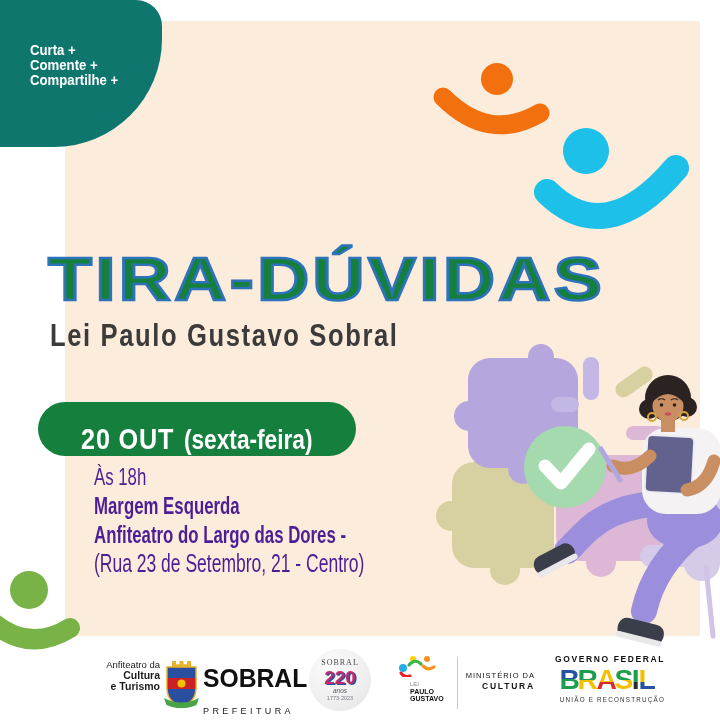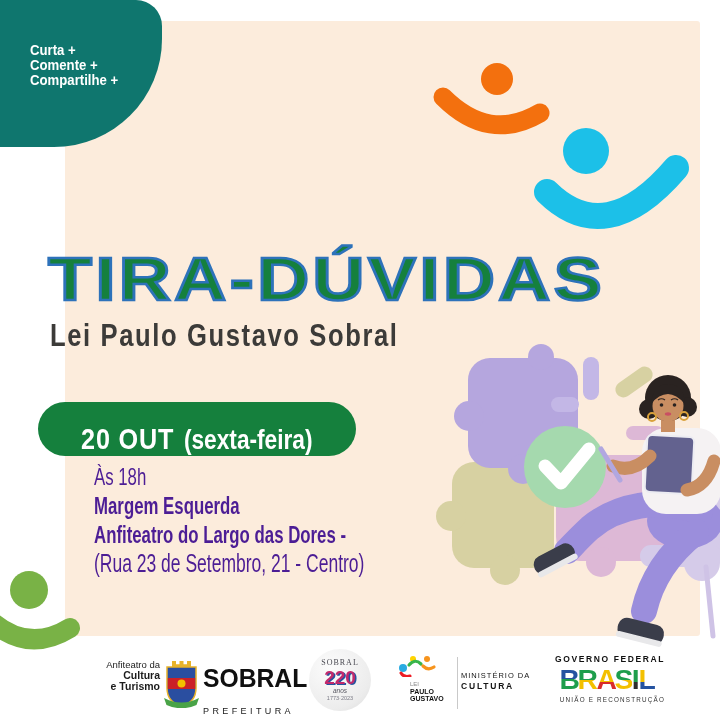--- a/index.html
+++ b/index.html
@@ -55,21 +55,21 @@
         display:flex;flex-direction:column;align-items:center;justify-content:center;line-height:1;}
   .seal .st{font-family:"Liberation Serif",serif;font-size:8px;letter-spacing:1px;color:#4a4a52;}
   .seal .sn{font-size:19px;font-weight:800;color:#c22a6c;text-shadow:1.5px 1px 0 #2553a0;margin:1px 0;}
   .seal .sm{font-size:6.5px;font-style:italic;color:#55555f;}
   .seal .sy{font-size:5.5px;color:#7a7a85;margin-top:1px;}
   .lpg{position:absolute;left:397px;top:655px;width:52px;}
   .lpg .txt{margin-left:13px;line-height:7px;color:#111;}
   .lpg .l1{font-size:6px;color:#8a8a8a;}
   .lpg .l2,.lpg .l3{font-size:7px;font-weight:800;}
   .f-divider{position:absolute;left:457px;top:657px;width:1px;height:52px;background:#c9c9c9;}
-  .f-minist{position:absolute;left:461px;top:671px;width:74px;color:#141414;line-height:10px;}
+  .f-minist{position:absolute;left:461px;top:671px;width:74px;text-align:right;color:#141414;line-height:10px;}
   .f-minist .m1{font-size:7.5px;letter-spacing:1px;}
   .f-minist .m2{font-size:8.5px;font-weight:800;letter-spacing:1.8px;}
   .f-gov{position:absolute;left:549px;top:654px;width:116px;text-align:right;color:#111;}
   .f-gov .g1{font-size:8.5px;font-weight:800;letter-spacing:1.6px;}
   .brl{display:flex;justify-content:center;align-items:flex-end;height:29px;margin-top:1px;}
   .brl span{font-size:27px;font-weight:800;line-height:27px;letter-spacing:-1px;color:#1e9e4c;
             transform:scaleX(1.05);display:inline-block;}
   @supports ((-webkit-background-clip:text) or (background-clip:text)){
     .brl span{color:transparent;-webkit-background-clip:text;background-clip:text;}
     .br0{background-image:linear-gradient(180deg,#2553a0 45%,#1e9e4c 45%);}

